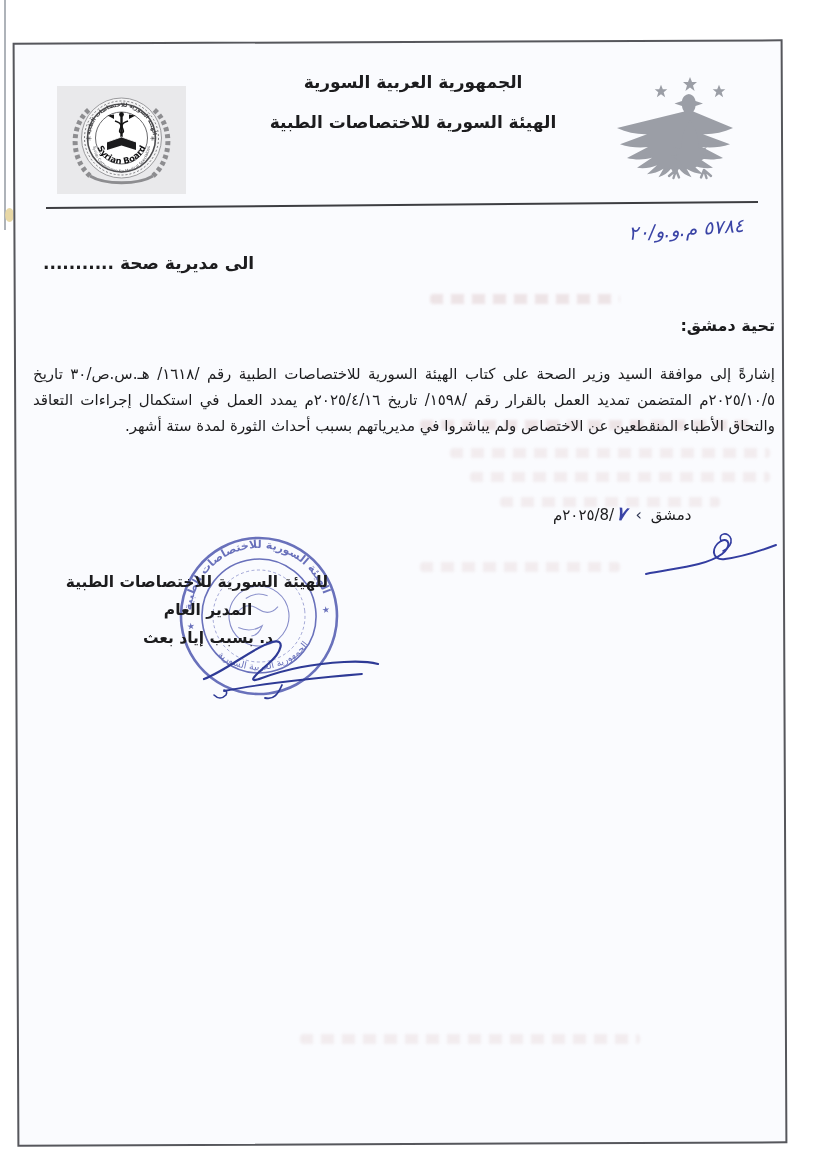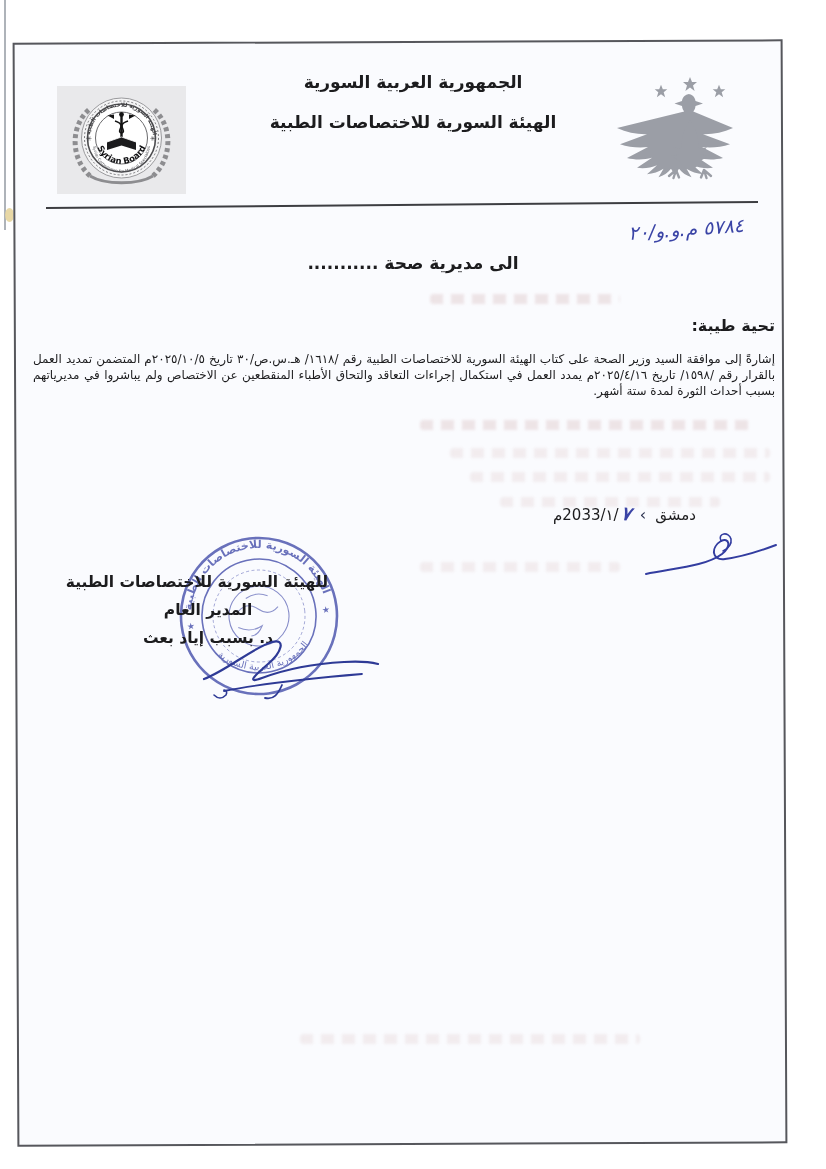--- a/index.html
+++ b/index.html
@@ -13,26 +13,26 @@
   .abs{position:absolute;}
   .header-block{left:248px;top:62px;width:330px;text-align:center;}
   .header-line{font-weight:bold;font-size:17px;line-height:40px;white-space:nowrap;}
 
   .rule{left:46px;top:204px;width:712px;height:2px;background:#3d3e42;transform:rotate(-0.5deg);}
 
   .ref-hand{left:628px;top:216px;width:170px;direction:rtl;text-align:left;
             color:#3a44a6;font-size:19px;font-style:italic;letter-spacing:1px;
             transform:rotate(-4deg);white-space:nowrap;}
 
-  .recipient{left:43px;top:253px;width:740px;text-align:center;font-weight:bold;font-size:17px;direction:rtl;}
+  .recipient{left:43px;top:253px;width:740px;text-align:left;font-weight:bold;font-size:17px;direction:rtl;}
 
   .salutation{left:33px;top:316px;width:742px;direction:rtl;text-align:right;font-weight:bold;font-size:16px;}
 
-  .body-par{left:33px;top:351px;width:742px;direction:rtl;text-align:justify;
-            font-size:12px;line-height:16px;}
+  .body-par{left:33px;top:361px;width:742px;direction:rtl;text-align:justify;
+            font-size:15px;line-height:26px;}
 
   .dateline{left:553px;top:502px;width:225px;display:flex;flex-direction:row;align-items:baseline;
             font-size:15px;white-space:nowrap;}
   .dateline .seg{direction:ltr;unicode-bidi:bidi-override;}
   .dateline .day{color:#3a44a6;font-size:19px;font-style:italic;font-weight:bold;transform:rotate(6deg);margin:0 2px;}
   .dateline .mark{margin:0 9px 0 7px;color:#2e3552;font-size:16px;}
   .dateline .city{direction:rtl;margin-right:24px;}
 
   .sig-block{left:88px;top:568px;width:240px;text-align:center;direction:rtl;z-index:3;}
   .sig-line{font-weight:bold;font-size:15.5px;line-height:28px;white-space:nowrap;}
@@ -123,27 +123,27 @@
     <div class="header-line">الجمهورية العربية السورية</div>
     <div class="header-line">الهيئة السورية للاختصاصات الطبية</div>
   </div>
 
   <div class="abs rule"></div>
 
   <div class="abs ref-hand">٥٧٨٤ م.و.و/٢٠</div>
 
   <div class="abs recipient">الى مديرية صحة ...........</div>
 
-  <div class="abs salutation">تحية طيبة:</div>
+  <div class="abs salutation">تحية دمشق:</div>
 
   <div class="abs body-par">إشارةً إلى موافقة السيد وزير الصحة على كتاب الهيئة السورية للاختصاصات الطبية رقم /١٦١٨/ هـ.س.ص/٣٠ تاريخ ٢٠٢٥/١٠/٥م المتضمن تمديد العمل بالقرار رقم /١٥٩٨/ تاريخ ٢٠٢٥/٤/١٦م يمدد العمل في استكمال إجراءات التعاقد والتحاق الأطباء المنقطعين عن الاختصاص ولم يباشروا في مديرياتهم بسبب أحداث الثورة لمدة ستة أشهر.</div>
 
   <div class="abs dateline">
     <span class="seg">م</span>
-    <span class="seg">2033/١/</span>
+    <span class="seg">٢٠٢٥/8/</span>
     <span class="day">٧</span>
     <span class="mark">‹</span>
     <span class="city">دمشق</span>
   </div>
 
   <div class="abs sig-small">
     <svg width="152" height="60" viewBox="0 0 152 60" fill="none" stroke="#333da0" stroke-width="2" stroke-linecap="round">
       <path d="M10 44 C40 38 70 36 86 24 C96 16 93 7 85 11 C75 17 75 31 89 29 C105 27 124 21 140 15"></path>
       <path d="M85 11 C81 3 93 1 95 9 C96 15 91 19 87 21" stroke-width="1.6"></path>
     </svg>

